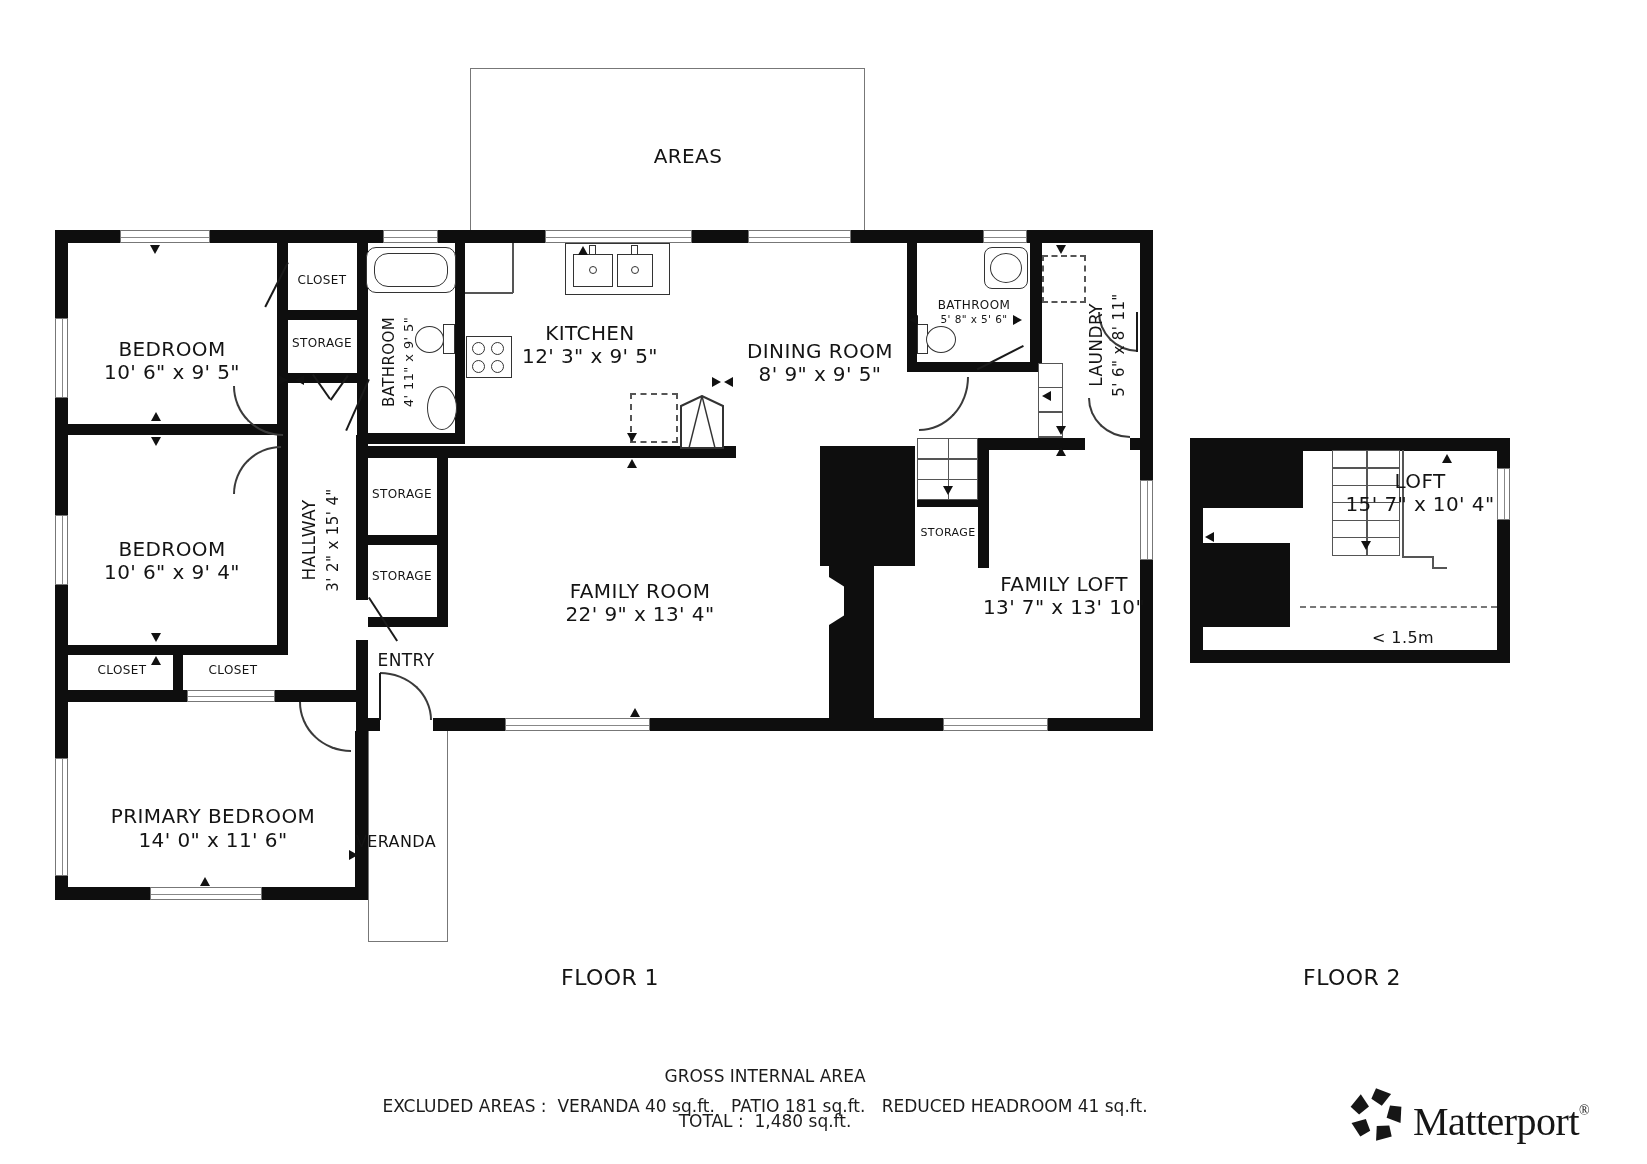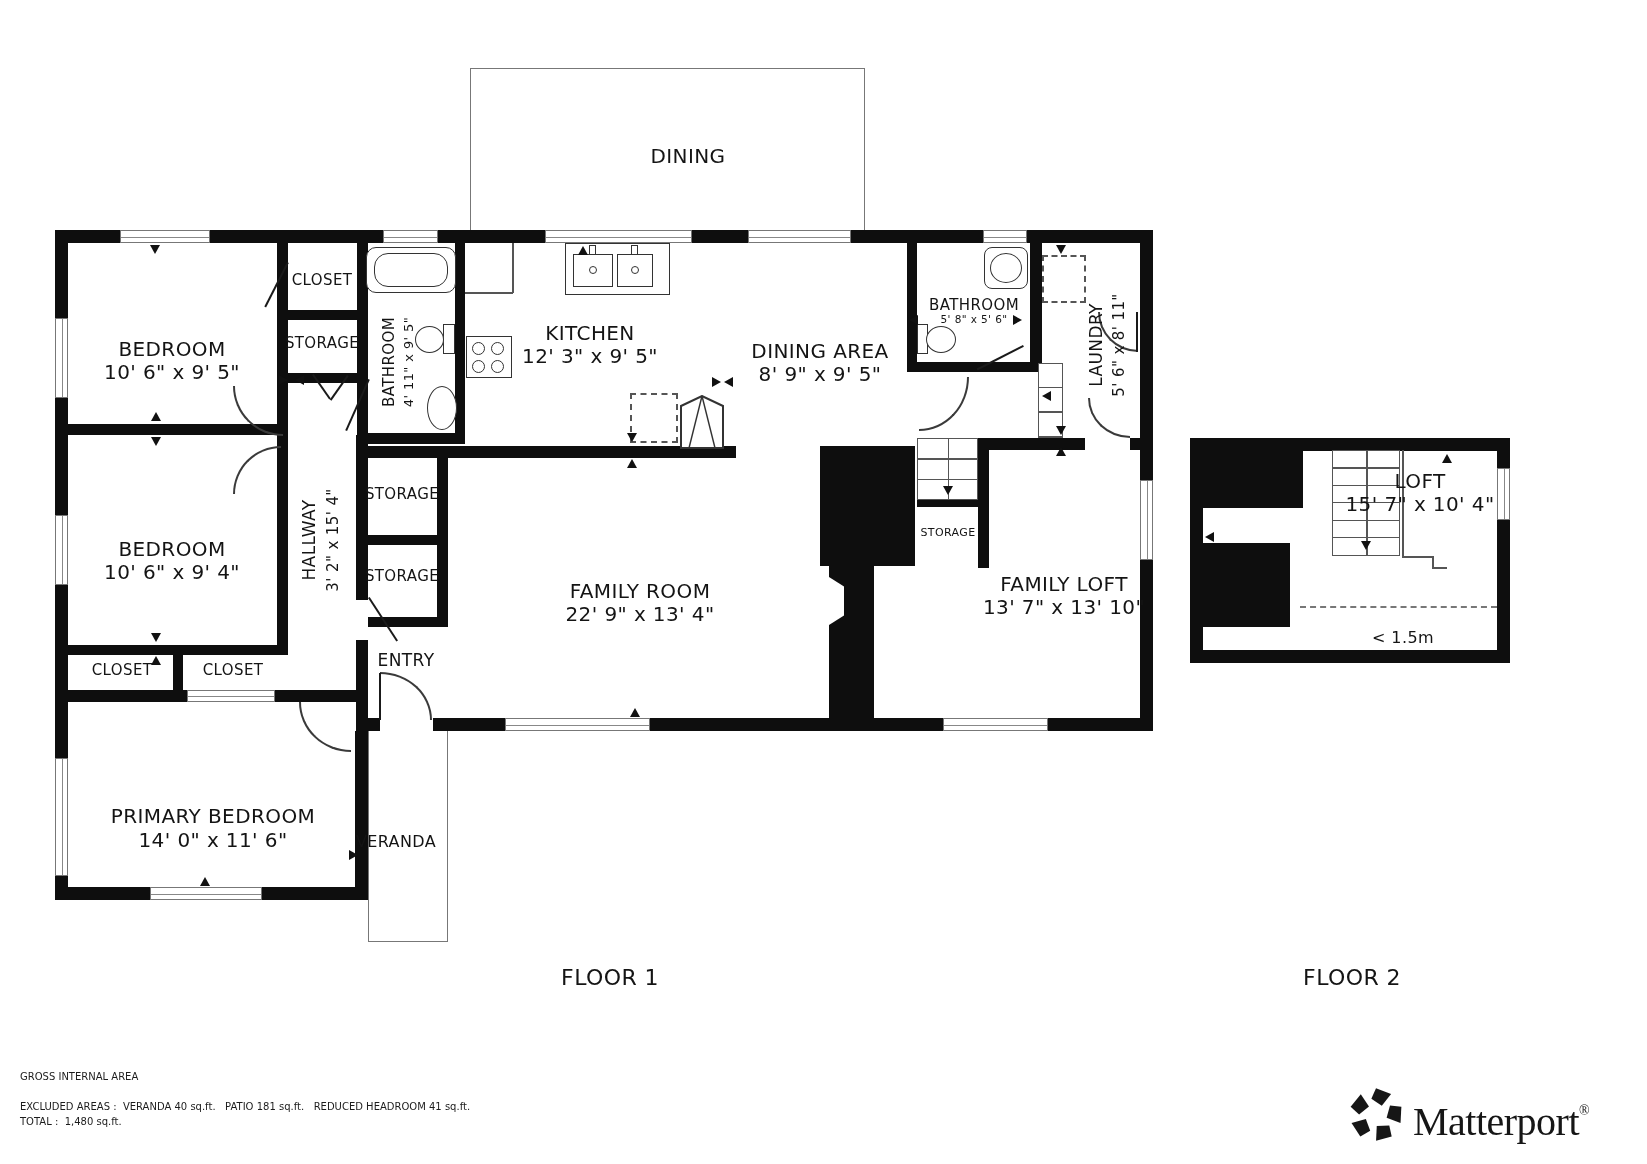--- a/index.html
+++ b/index.html
@@ -24,37 +24,37 @@
   .tri.up{border-left:5px solid transparent;border-right:5px solid transparent;border-bottom:9px solid #111;}
   .tri.down{border-left:5px solid transparent;border-right:5px solid transparent;border-top:9px solid #111;}
   .tri.left{border-top:5px solid transparent;border-bottom:5px solid transparent;border-right:9px solid #111;}
   .tri.right{border-top:5px solid transparent;border-bottom:5px solid transparent;border-left:9px solid #111;}
   .stairs{position:absolute;border:1.5px solid #555;box-sizing:border-box;background-color:#fff;}
   .cline{position:absolute;left:50%;top:0;bottom:0;width:1.5px;background:#555;}
   .lbl{position:absolute;transform:translate(-50%,-50%);white-space:nowrap;text-align:center;
        letter-spacing:.4px;color:#141414;}
   .lbl.vert{transform:translate(-50%,-50%) rotate(-90deg);}
   .big{font-size:20px;}
-  .sm{font-size:15px;}
+  .sm{font-size:12px;}
   .xs{font-size:10.5px;}
   .flr{font-size:22px;}
-  .ftr{position:absolute;left:0;width:1530px;transform:translateY(-50%);
-       font-size:10px;color:#1c1c1c;white-space:pre;margin-left:20px;}
+  .ftr{position:absolute;left:0;width:1530px;text-align:center;transform:translateY(-50%);
+       font-size:17px;color:#1c1c1c;white-space:pre;}
   .ftr.gray{color:#999;}
   .brandword{position:absolute;font-family:"Liberation Serif","DejaVu Serif",serif;
        font-size:40px;color:#161616;letter-spacing:-0.5px;}
   .brandreg{font-size:14px;vertical-align:20px;}
 </style>
 </head>
 <body>
 
 <div id="plan">
 
   <div class="thin" style="left:470px;top:68px;width:395px;height:163px;"></div>
-  <div class="lbl big" style="left:688px;top:156px;">DINING</div>
+  <div class="lbl big" style="left:688px;top:156px;">AREAS</div>
 
   <div class="thin" style="left:368px;top:731px;width:80px;height:211px;border-top:none;"></div>
 
   <div class="w" style="left:55px;top:230px;width:1098px;height:13px;"></div>
   <div class="w" style="left:55px;top:230px;width:13px;height:670px;"></div>
   <div class="w" style="left:1140px;top:230px;width:13px;height:501px;"></div>
   <div class="w" style="left:357px;top:718px;width:23px;height:13px;"></div>
   <div class="w" style="left:433px;top:718px;width:720px;height:13px;"></div>
   <div class="w" style="left:55px;top:887px;width:313px;height:13px;"></div>
 
@@ -163,21 +163,21 @@
   </div>
 
   <div class="lbl big" style="left:172px;top:349px;">BEDROOM</div>
   <div class="lbl big" style="left:172px;top:372px;">10' 6" x 9' 5"</div>
   <div class="lbl sm" style="left:322px;top:280px;">CLOSET</div>
   <div class="lbl sm" style="left:322px;top:343px;">STORAGE</div>
   <div class="lbl vert" style="left:389px;top:362px;font-size:15px;">BATHROOM</div>
   <div class="lbl vert" style="left:408px;top:362px;font-size:13px;">4' 11" x 9' 5"</div>
   <div class="lbl big" style="left:590px;top:333px;">KITCHEN</div>
   <div class="lbl big" style="left:590px;top:356px;">12' 3" x 9' 5"</div>
-  <div class="lbl big" style="left:820px;top:351px;">DINING AREA</div>
+  <div class="lbl big" style="left:820px;top:351px;">DINING ROOM</div>
   <div class="lbl big" style="left:820px;top:374px;">8' 9" x 9' 5"</div>
   <div class="lbl sm" style="left:974px;top:305px;">BATHROOM</div>
   <div class="lbl xs" style="left:974px;top:319px;">5' 8" x 5' 6"</div>
   <div class="lbl vert" style="left:1096px;top:345px;font-size:17px;">LAUNDRY</div>
   <div class="lbl vert" style="left:1119px;top:345px;font-size:15px;">5' 6" x 8' 11"</div>
   <div class="lbl big" style="left:172px;top:549px;">BEDROOM</div>
   <div class="lbl big" style="left:172px;top:572px;">10' 6" x 9' 4"</div>
   <div class="lbl vert" style="left:309px;top:540px;font-size:17px;">HALLWAY</div>
   <div class="lbl vert" style="left:333px;top:540px;font-size:15px;">3' 2" x 15' 4"</div>
   <div class="lbl sm" style="left:402px;top:494px;">STORAGE</div>

